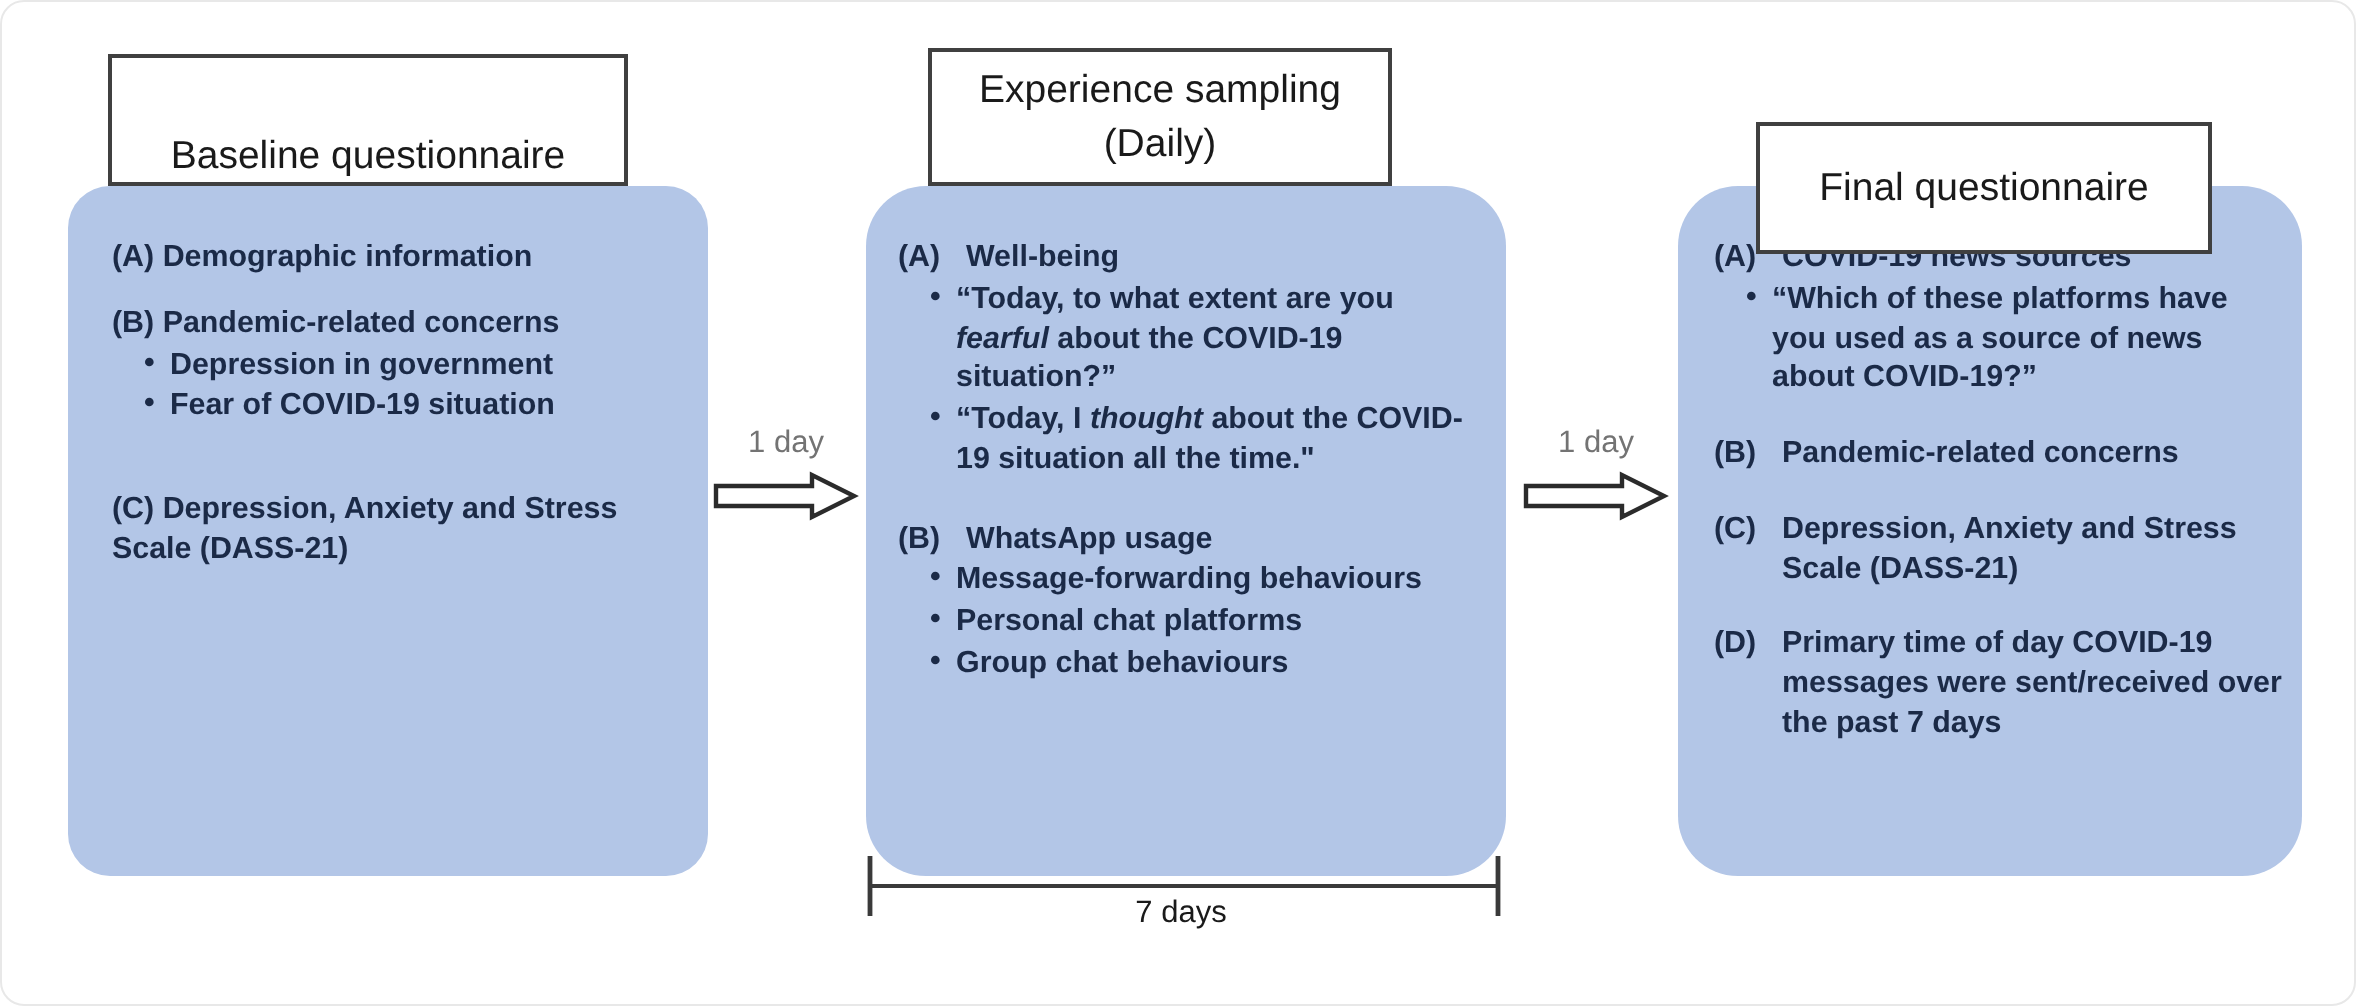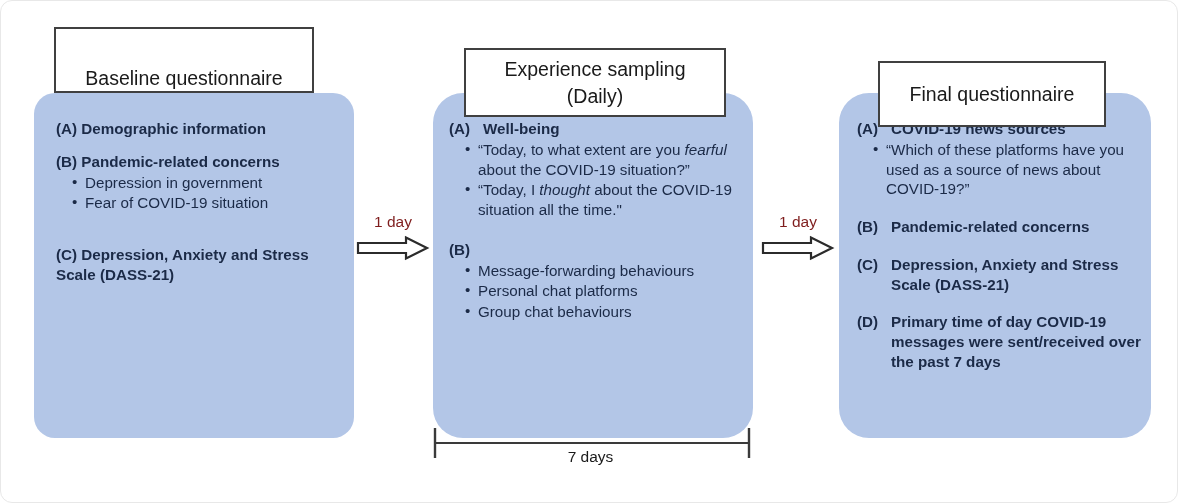--- a/index.html
+++ b/index.html
@@ -75,41 +75,41 @@
 
   ul.bullets {
     list-style: none;
     margin: 1px 0 0 0;
     padding: 0 0 0 16px;
   }
   ul.bullets li {
     position: relative;
     padding-left: 13px;
     margin: 0 0 1px 0;
-    font-weight: normal;
+    font-weight: bold;
   }
   ul.bullets li::before {
     content: "\2022";
     position: absolute;
     left: 0;
     top: -1px;
   }
   .ital { font-style: italic; }
 
   
   .connector {
     position: absolute;
     z-index: 4;
     display: flex;
     flex-direction: column;
     align-items: center;
   }
   .connector .conn-label {
     font-size: 15.5px;
-    color: #7f1d1d;
+    color: #737373;
     margin-bottom: 4px;
     white-space: nowrap;
   }
 
   
   .bracket {
     position: absolute;
     z-index: 4;
   }
   .bracket .brk-label {
@@ -181,32 +181,33 @@
         </div>
         <ul class="bullets">
           <li>“Today, to what extent are you <span class="ital">fearful</span> about the COVID-19 situation?”</li>
           <li>“Today, I <span class="ital">thought</span> about the COVID-19 situation all the time."</li>
         </ul>
       </div>
 
       <div class="sect" style="margin-top:20px;">
         <div class="hang">
           <span class="tag">(B)</span>
+          <span class="txt">WhatsApp usage</span>
         </div>
         <ul class="bullets">
           <li>Message-forwarding behaviours</li>
           <li>Personal chat platforms</li>
           <li>Group chat behaviours</li>
         </ul>
       </div>
 
     </div>
   </div>
 
-  <div class="header-box" style="left:463px; top:23px; width:262px; height:69px;margin-top:24px;">
+  <div class="header-box" style="left:463px; top:23px; width:232px; height:69px;">
     <span>
       <span class="hdr-line">Experience sampling</span>
       <span class="hdr-line">(Daily)</span>
     </span>
   </div>
 
   <div class="connector" style="left:757px; top:212px; width:80px;">
     <span class="conn-label">1 day</span>
     <svg width="74" height="26" viewBox="0 0 74 26">
       <polygon points="2,8 50,8 50,2.5 71,13 50,23.5 50,18 2,18" fill="#ffffff" stroke="#2b2b2b" stroke-width="2.2" stroke-linejoin="miter"></polygon>

